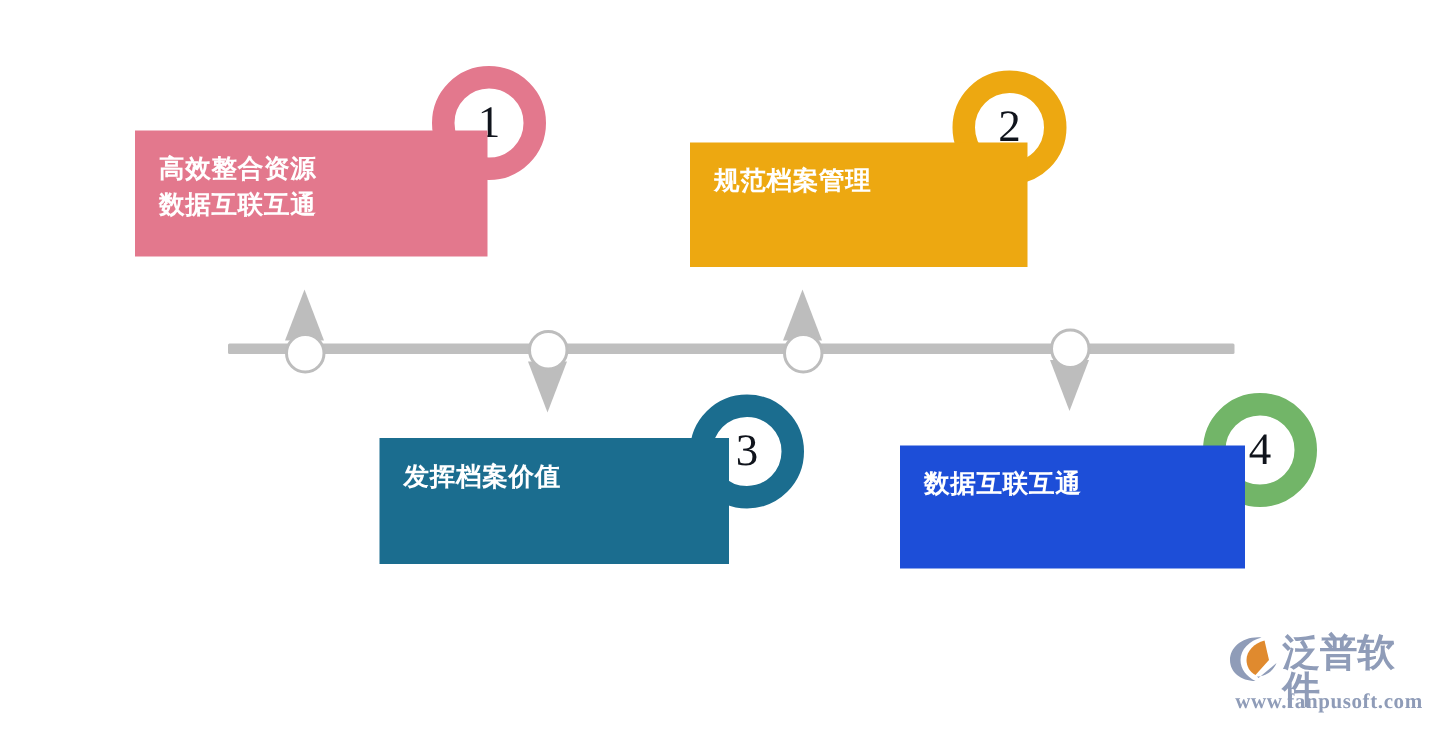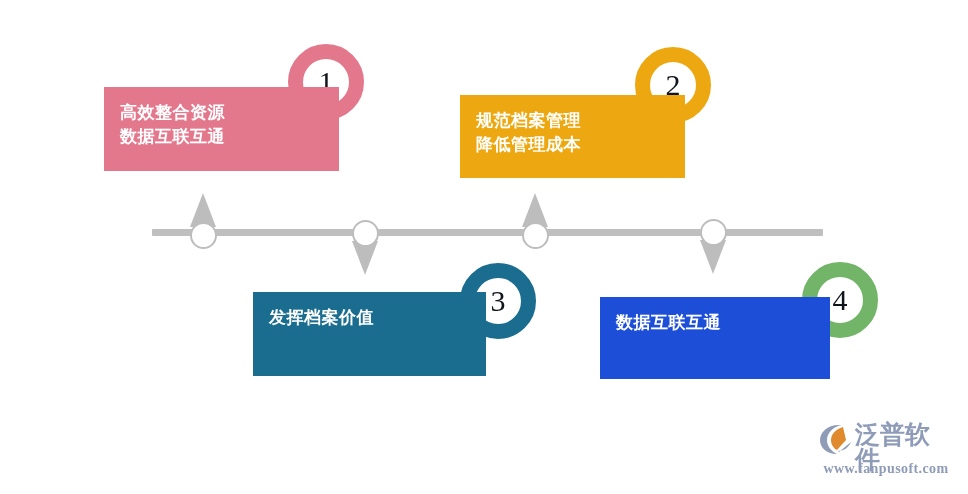--- a/index.html
+++ b/index.html
@@ -142,35 +142,34 @@
       <div class="tl-node" style="left: 522px; top: 222px;"></div>
       <div class="tl-arrow down" style="left: 700px; top: 240px;"></div>
       <div class="tl-node" style="left: 700px; top: 219px;"></div>
     </div>
 
   <div id="cards-layer">
       <div class="card" style="left: 0px; top: 0px;">
         <div class="badge" style="left: 288px; top: 44px; border-color: rgb(227, 120, 141);">
           <span class="badge-num">1</span>
         </div>
-        <div style="position: absolute; left: 104px; top: 87px; width: 235px; height: 84px; background: rgb(227, 120, 141);">
+        <div style="position: absolute; left: 90px; top: 87px; width: 235px; height: 84px; background: rgb(227, 120, 141);">
           <div class="card-text">
             <span class="l1" style="display: block;">高效整合资源</span>
             <span class="l2">数据互联互通</span>
           </div>
         </div>
       </div>
       <div class="card" style="left: 0px; top: 0px;">
         <div class="badge" style="left: 635px; top: 47px; border-color: rgb(237, 168, 17);">
           <span class="badge-num">2</span>
         </div>
         <div style="position: absolute; left: 432px; top: 95px; width: 225px; height: 83px; background: rgb(237, 168, 17); margin-left: 28px;">
           <div class="card-text">
             <span class="l1" style="display: block;">规范档案管理</span>
-            <span class="l2">降低管理成本</span>
           </div>
         </div>
       </div>
       <div class="card" style="left: 0px; top: 0px;">
         <div class="badge" style="left: 460px; top: 263px; border-color: rgb(27, 109, 143);">
           <span class="badge-num">3</span>
         </div>
         <div style="position: absolute; left: 253px; top: 292px; width: 233px; height: 84px; background: rgb(27, 109, 143);">
           <div class="card-text">
             <span class="l1" style="display: block;">发挥档案价值</span>

